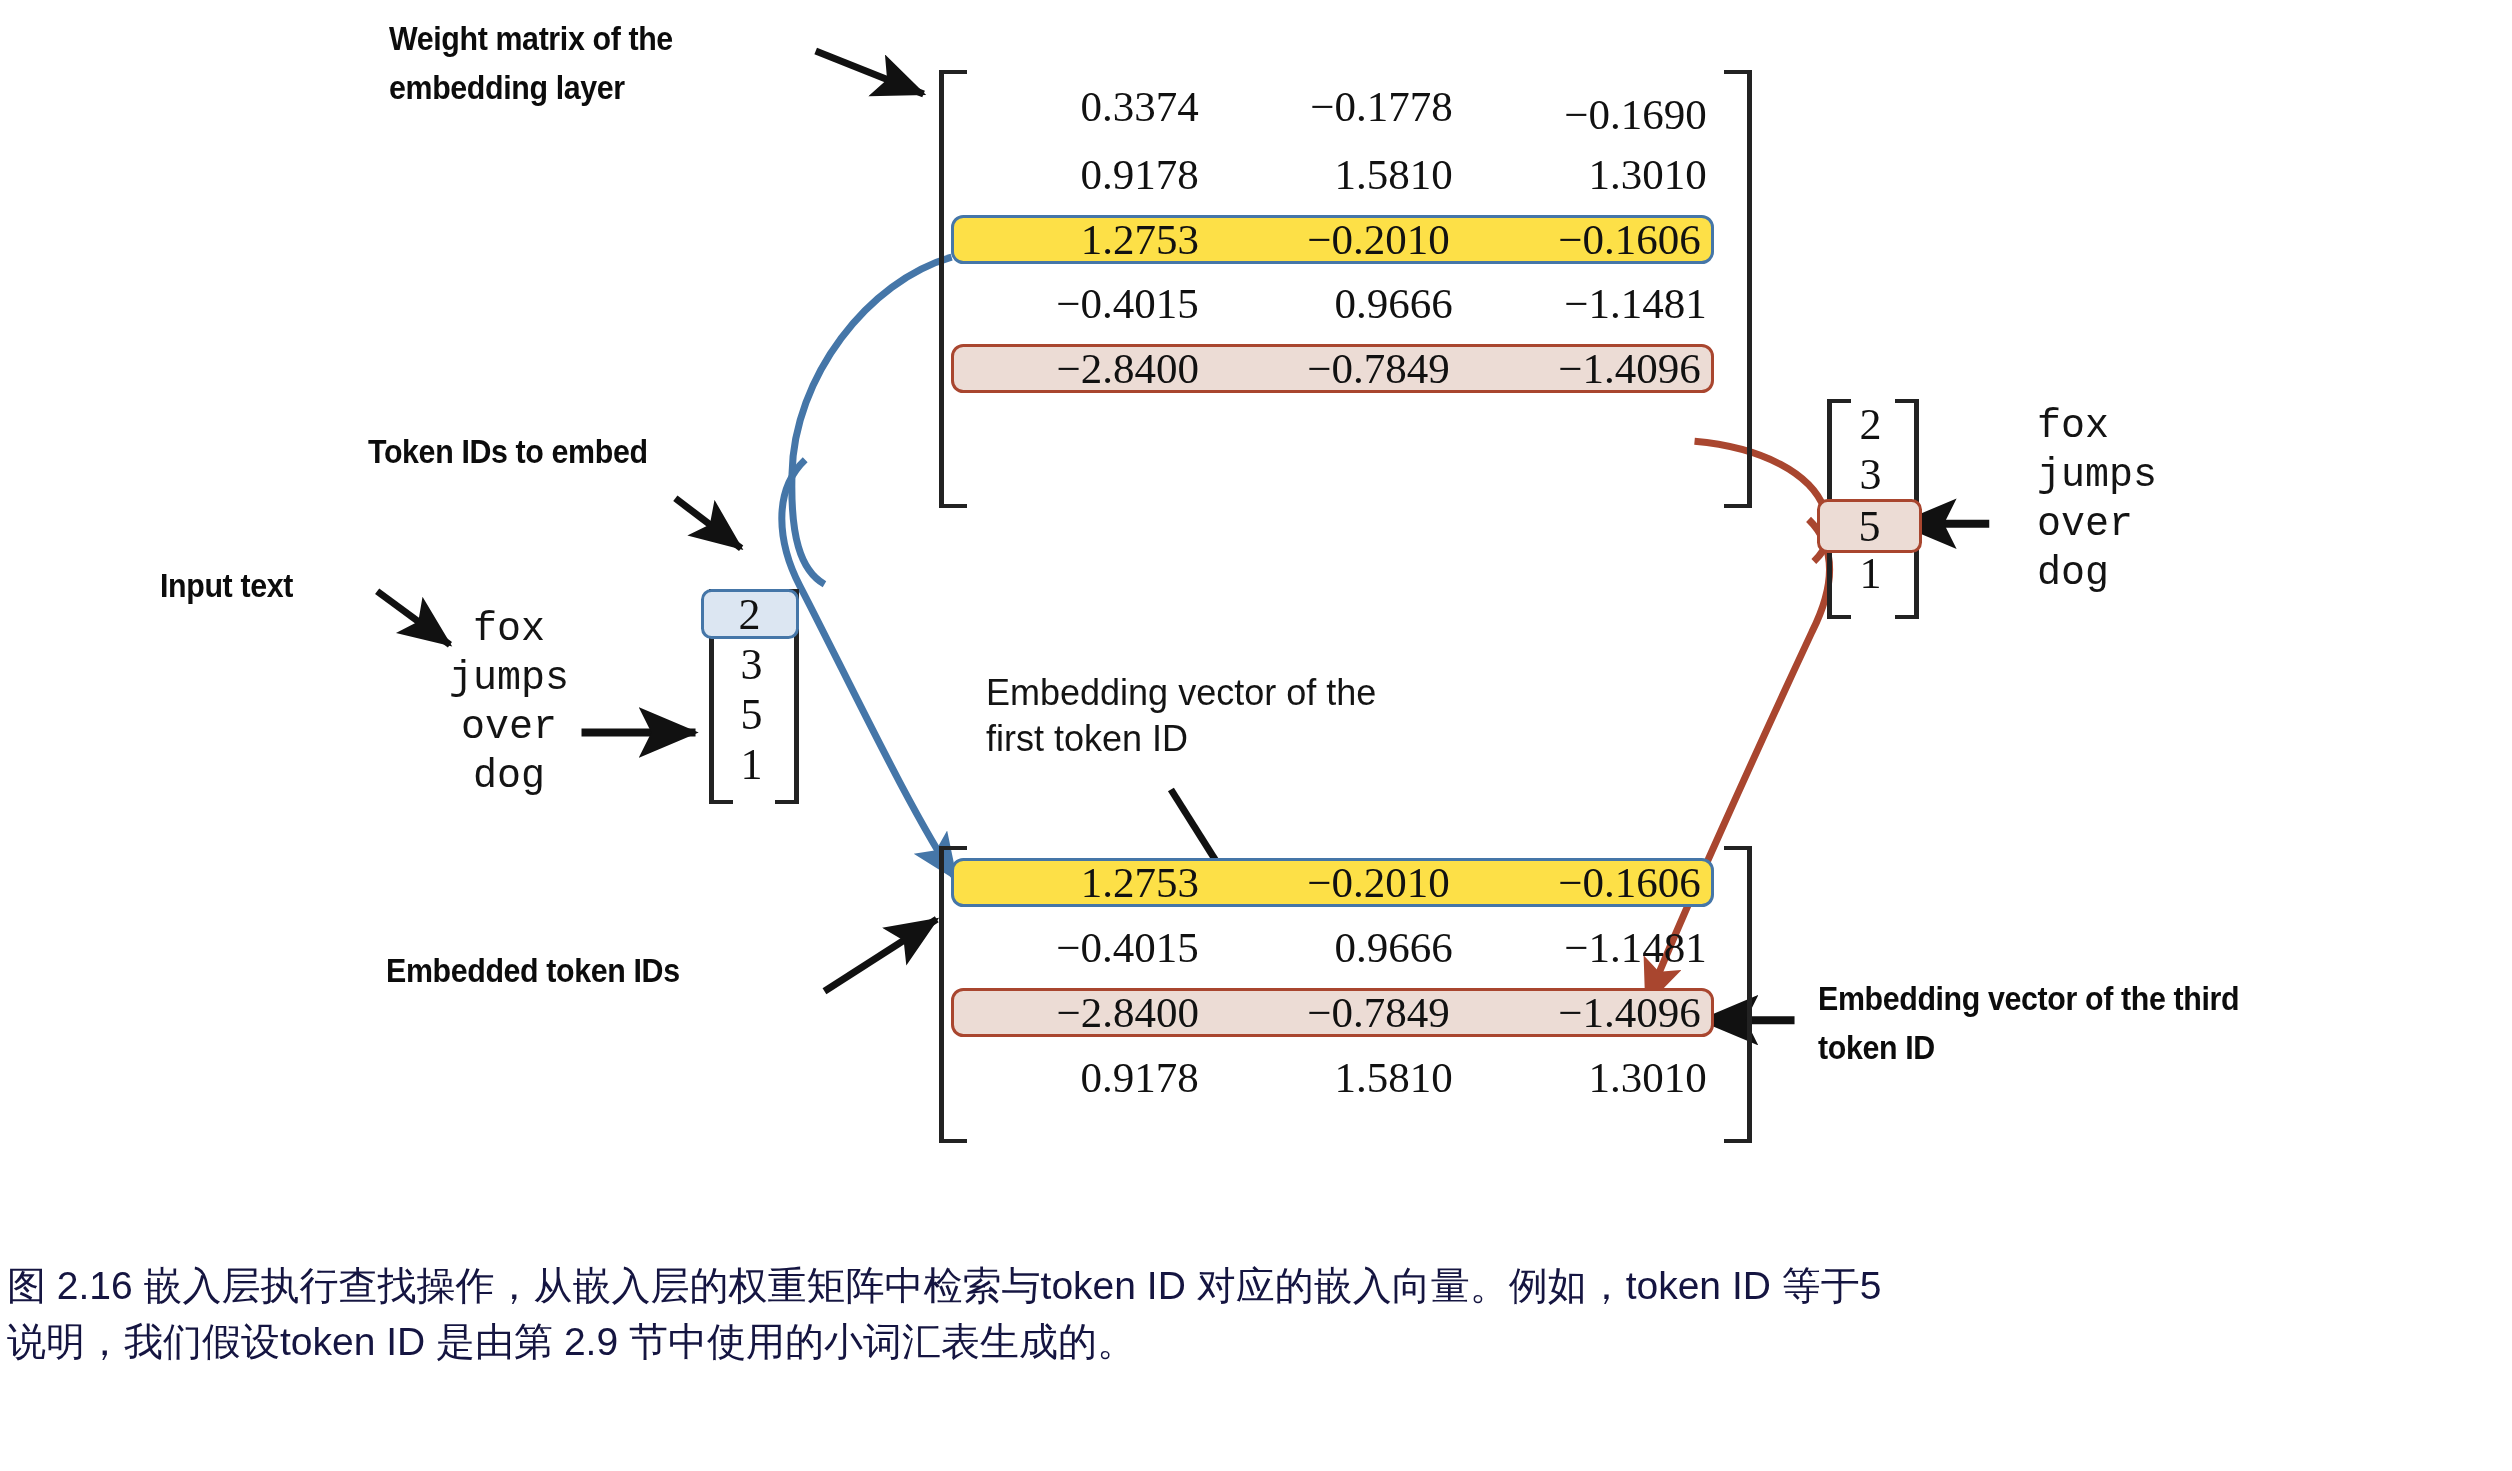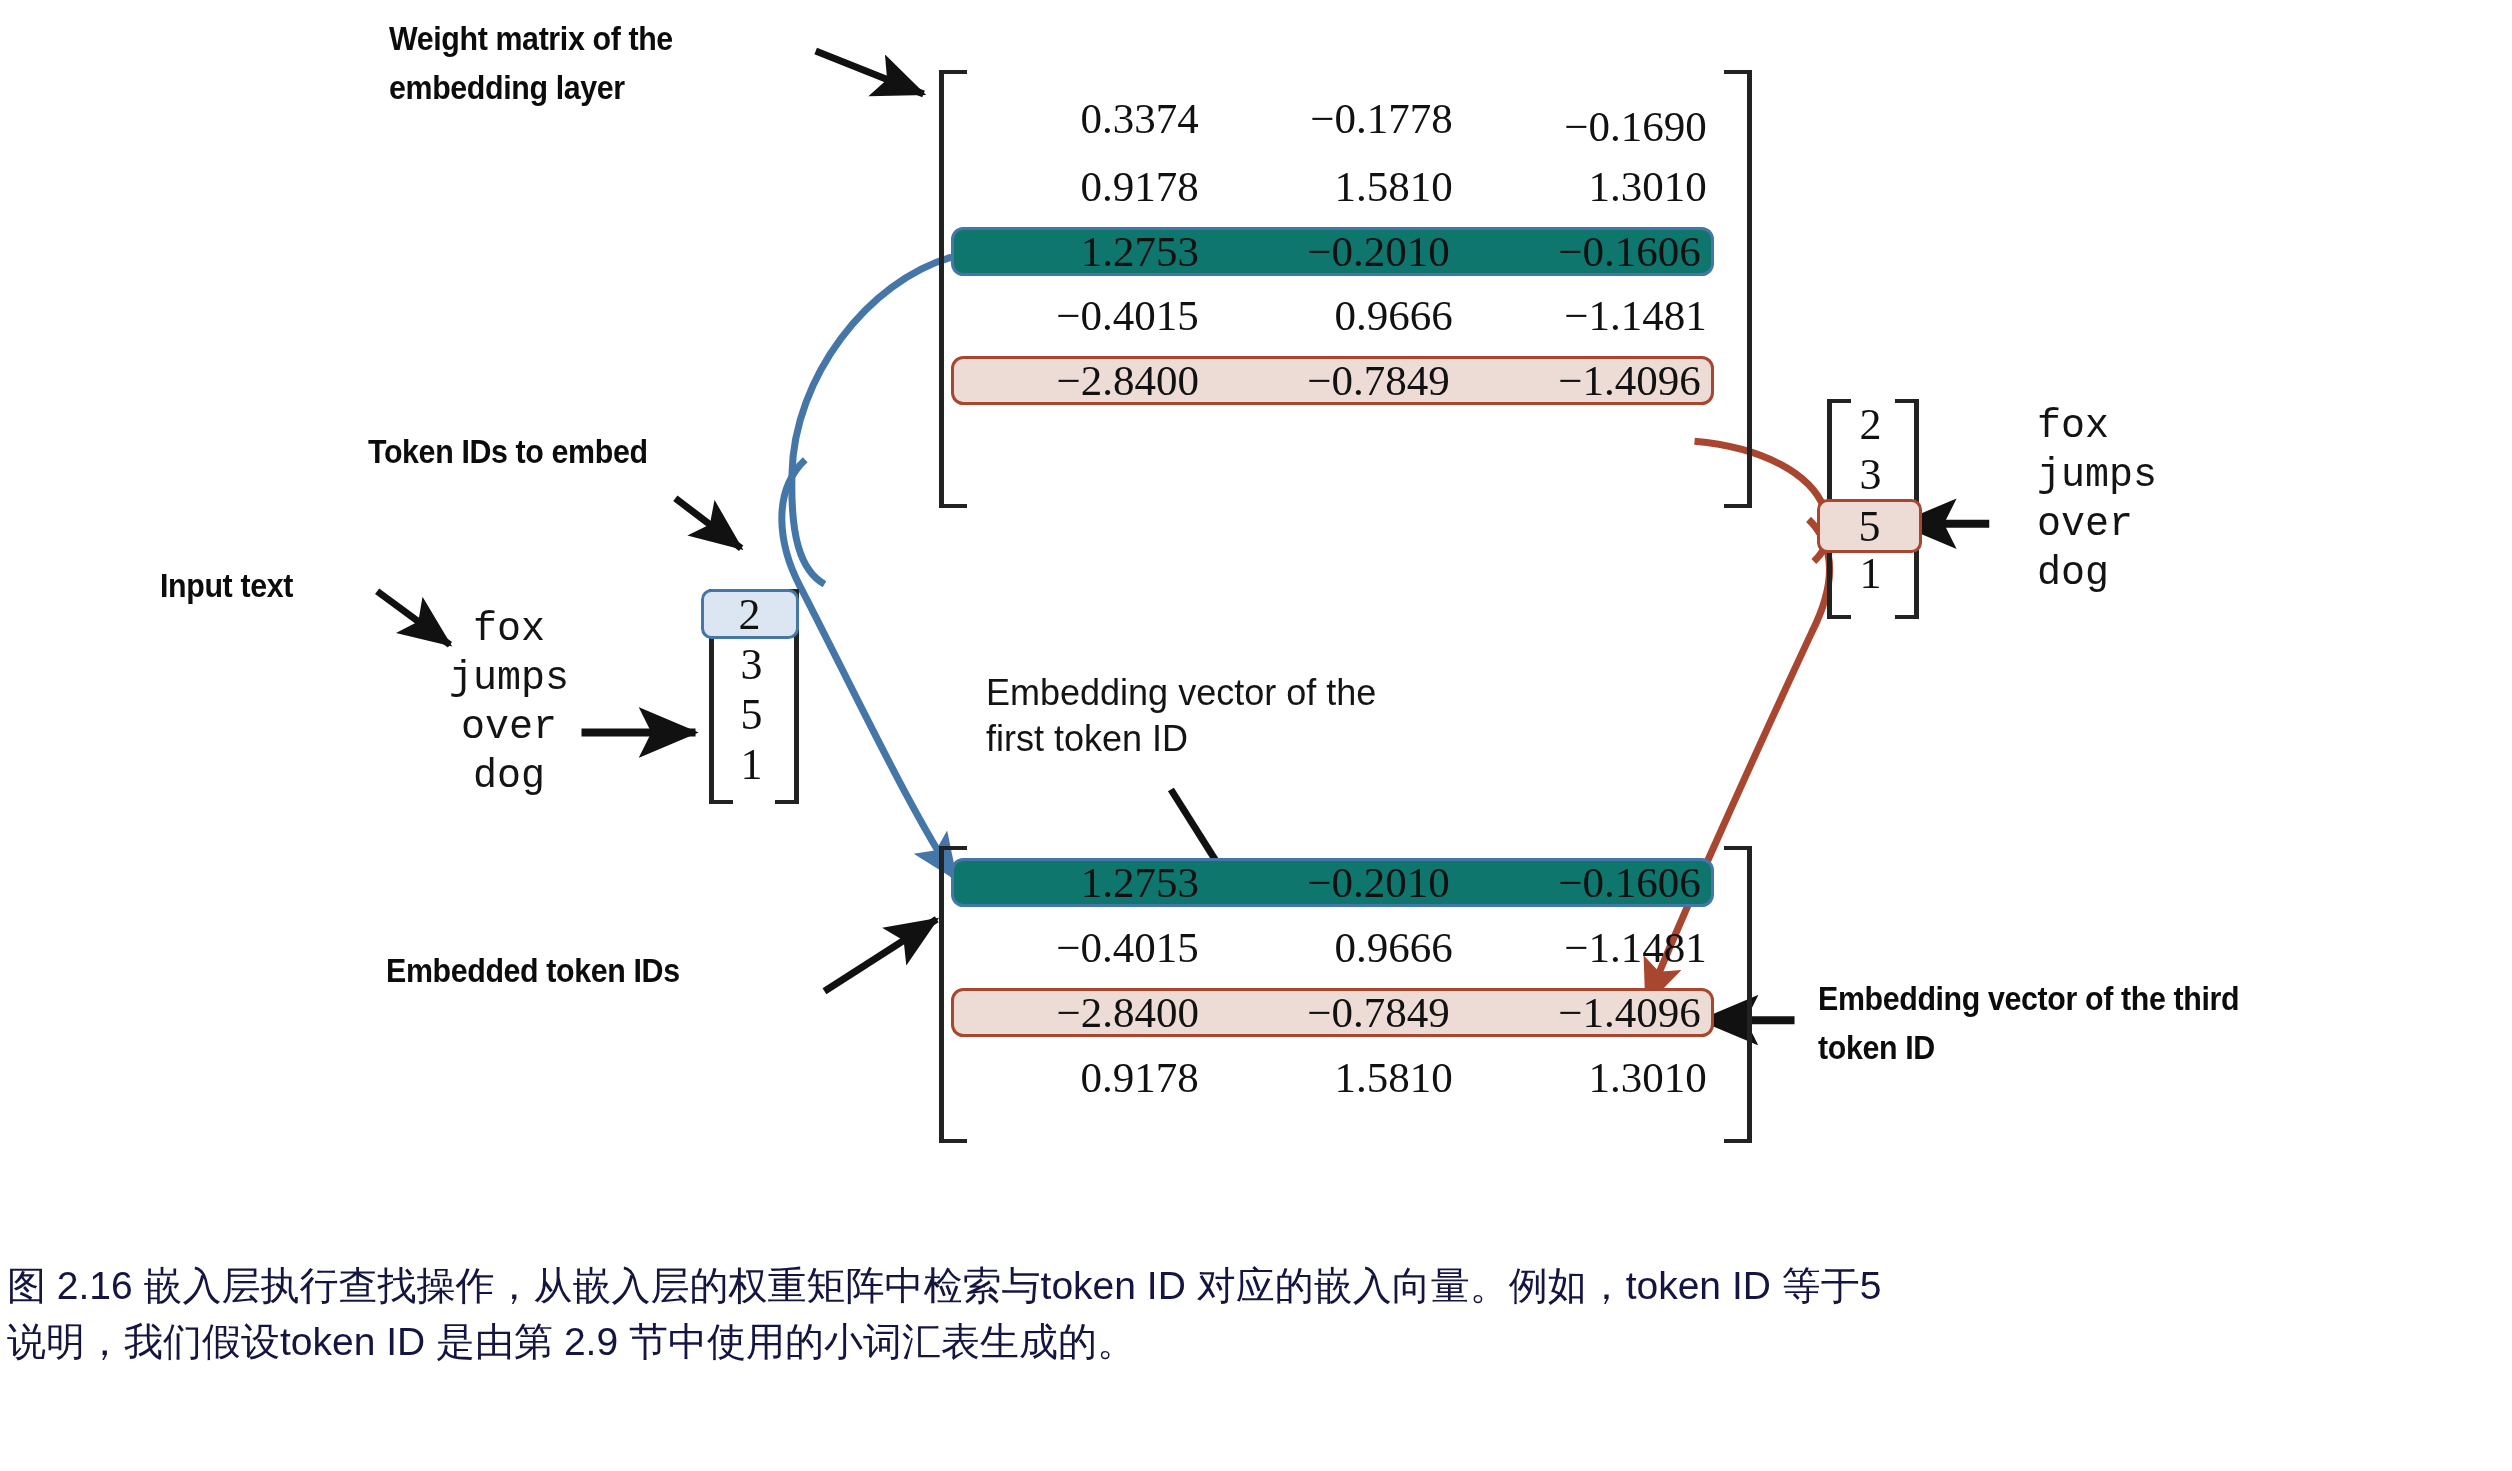--- a/index.html
+++ b/index.html
@@ -86,21 +86,21 @@
     text-align: right;
     padding: 0 0 0 0;
     white-space: pre;
   }
   
   .mrow.hl-blue, .mrow.hl-red {
     border-radius: 12.3px;
     box-sizing: border-box;
   }
   .mrow.hl-blue {
-    background: #0f766e;
+    background: #fde047;
     border: 3.5px solid #4576a8;
   }
   .mrow.hl-red {
     background: #ecdcd5;
     border: 3.5px solid #a9462f;
   }
 
   
   .bracket {
     position: absolute;
@@ -234,21 +234,21 @@
     </div>
     <div class="idrow" style="width:79px;">
       <span>1</span>
     </div>
   </div>
 
   <div class="matrix" style="left:939px; top:70px;">
     <div class="bracket left" style="left:0px; top:0px; width:23px; height:430px;"></div>
     <div class="bracket right" style="left:785px; top:0px; width:23px; height:430px;"></div>
 
-    <div class="rows" style="position:absolute; left:12.3px; top:20px; width:789px;">
+    <div class="rows" style="position:absolute; left:12.3px; top:8px; width:789px;">
 
       <div class="mrow" style="width:763px; padding:3.5px 10.5px;">
         <span class="cell" style="width:237px;">0.3374</span>
         <span class="cell" style="width:254px;">−0.1778</span>
         <span class="cell" style="width:254px;margin-top:16px;">−0.1690</span>
       </div>
 
       <div class="mrow" style="width:763px; padding:3.5px 10.5px; margin-top:12.3px;">
         <span class="cell" style="width:237px;">0.9178</span>
         <span class="cell" style="width:254px;">1.5810</span>

